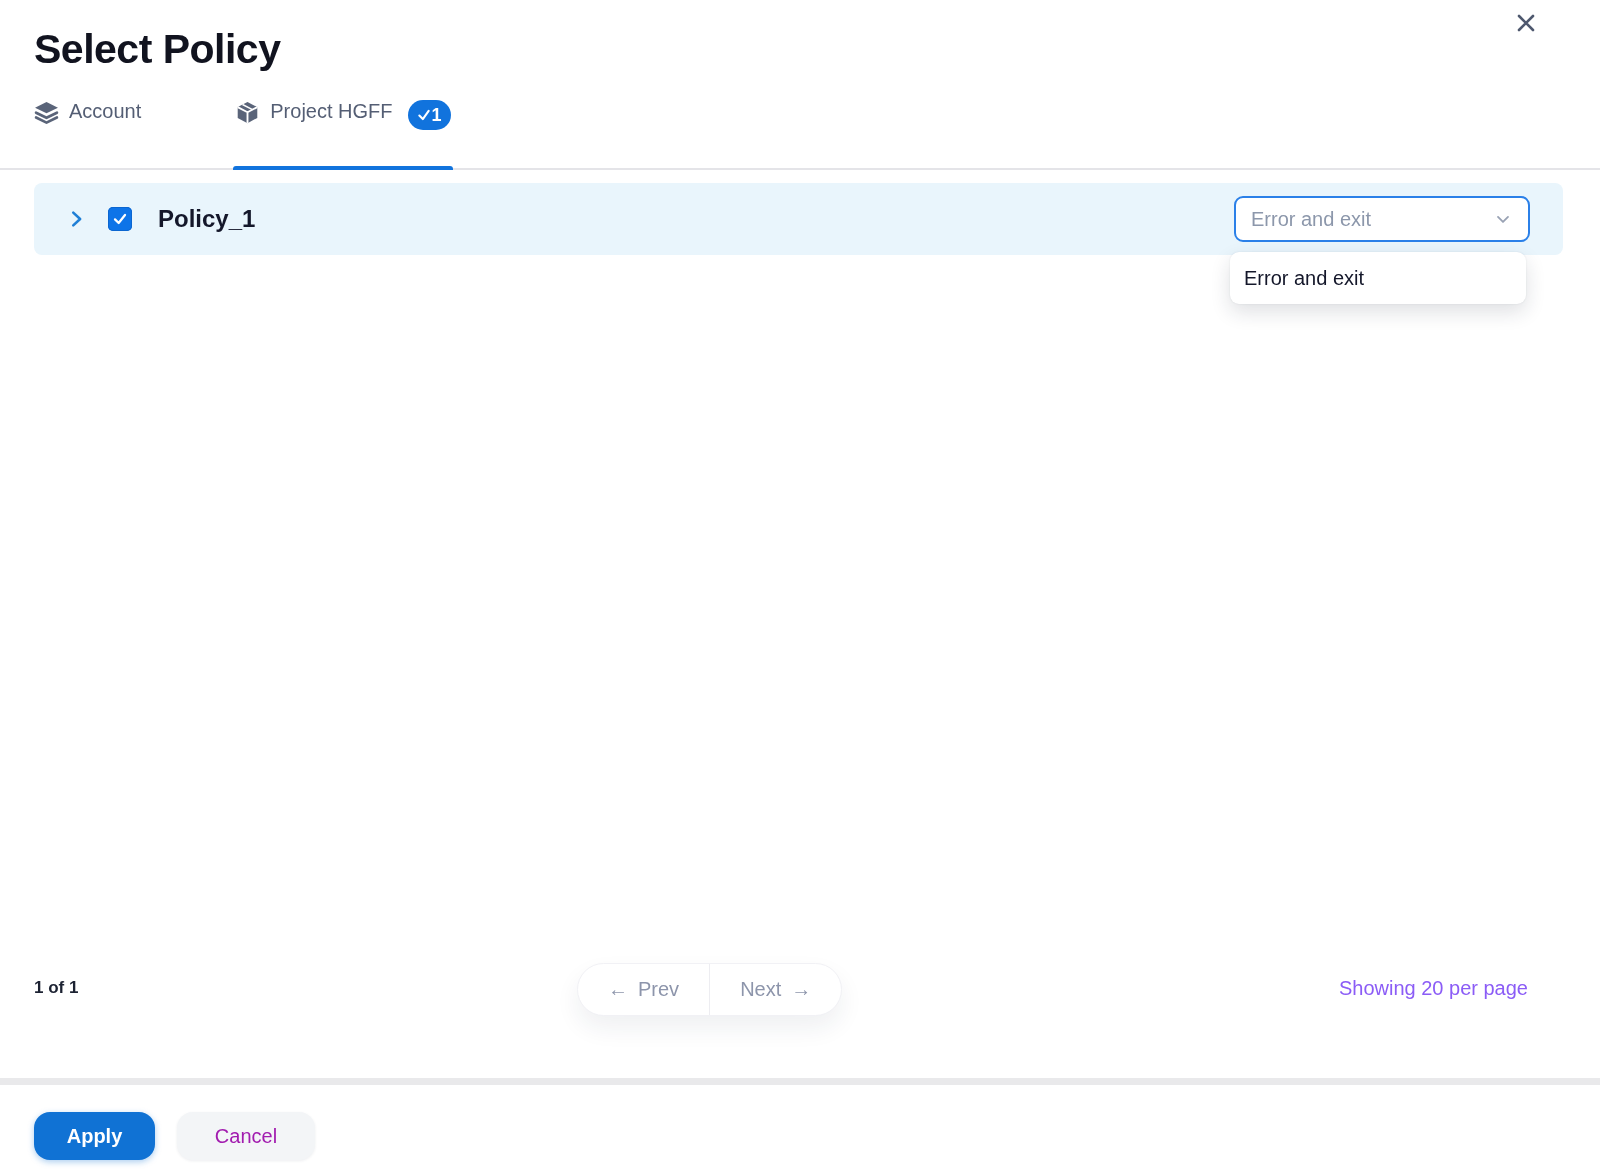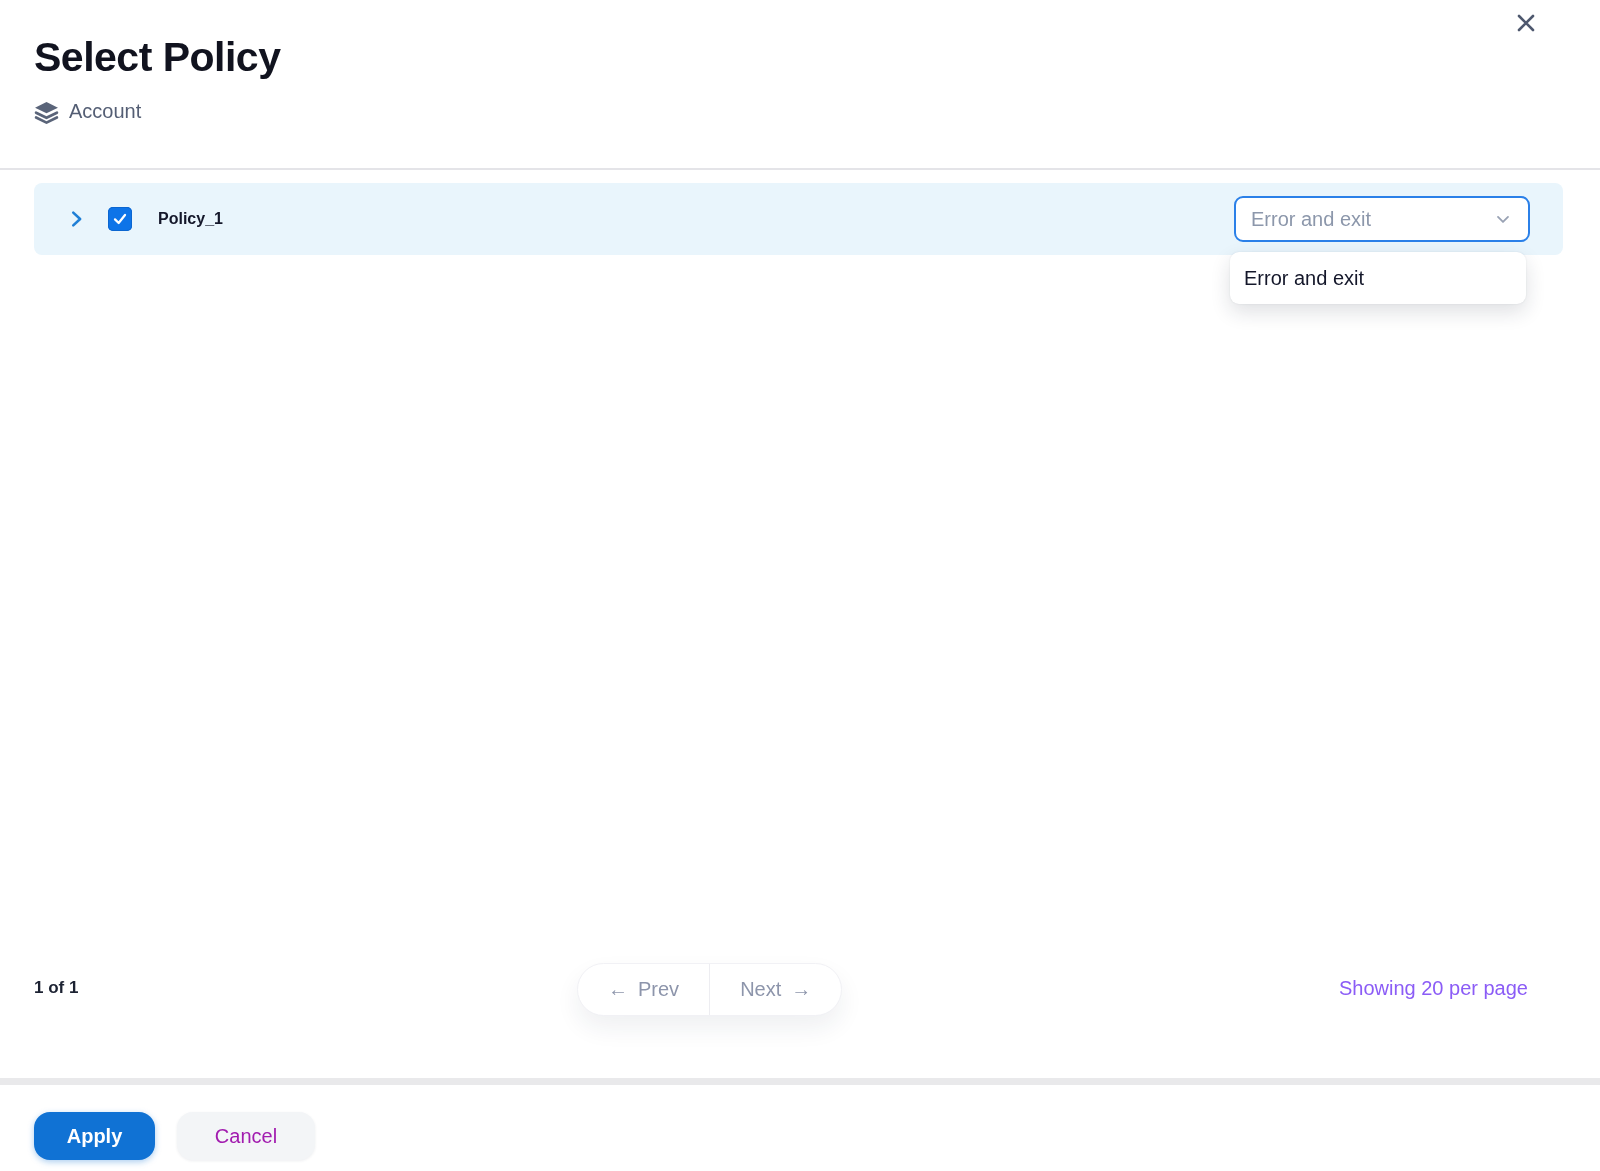--- a/index.html
+++ b/index.html
@@ -7,21 +7,21 @@
   body {
     width:1600px; height:1171px; position:relative; overflow:hidden;
     font-family:"Liberation Sans", sans-serif; color:#14172a;
   }
 
   
   .close-btn { position:absolute; left:1508px; top:5px; width:36px; height:36px;
     background:none; border:none; cursor:pointer; display:flex; align-items:center; justify-content:center; }
 
   
-  .title { position:absolute; left:34px; top:34px; font-size:41px; font-weight:700;
+  .title { position:absolute; left:34px; top:26px; font-size:41px; font-weight:700;
     letter-spacing:-0.5px; color:#11131f; }
 
   
   .tabs { position:absolute; left:0; top:100px; width:1600px; height:70px;
     border-bottom:2px solid #e4e4e8; display:flex; align-items:center;
     padding-left:34px; gap:94px; }
   .tab { position:relative; height:100%; display:flex; align-items:flex-start; gap:10px;
     font-size:20px; color:#545e74; cursor:pointer; }
   .tab .ticon { display:flex; align-items:center; }
   .tab.active::after { content:""; position:absolute; left:-2px; right:-2px; bottom:-2px;
@@ -30,21 +30,21 @@
     background:#1173dd; color:#fff; font-size:18px; font-weight:700;
     display:inline-flex; align-items:center; justify-content:center; gap:1px; }
 
   
   .policy-row { position:absolute; left:34px; top:183px; width:1529px; height:72px;
     background:#e9f5fc; border-radius:8px; display:flex; align-items:center; }
   .expand { margin-left:30px; width:24px; height:24px; display:flex; align-items:center;
     justify-content:center; background:none; border:none; cursor:pointer; }
   .checkbox { margin-left:20px; width:24px; height:24px; background:#0e74e8; border-radius:5px;
     display:flex; align-items:center; justify-content:center; cursor:pointer; box-shadow:inset 0 0 0 1px #0b66d0; }
-  .policy-name { margin-left:26px; font-size:16px; font-weight:700; color:#14172a; }
+  .policy-name { margin-left:26px; font-size:24px; font-weight:700; color:#14172a; }
 
   
   .select { position:absolute; right:33px; top:13px; width:296px; height:46px;
     background:#fff; border:2px solid #2b80e8; border-radius:9px;
     display:flex; align-items:center; padding:0 15px; cursor:pointer; }
   .select-value { flex:1; font-size:20px; color:#8c97ab; }
 
   
   .menu { position:absolute; left:1230px; top:252px; width:296px; background:#fff;
     border-radius:9px; padding:3px 0;
@@ -91,20 +91,36 @@
         <svg width="25" height="25" viewBox="0 0 24 24" fill="none">
           <path d="M12 2 L23 7.4 L12 12.8 L1 7.4 Z" fill="#5a6479"></path>
           <path d="M2 12.2 L12 17.1 L22 12.2" stroke="#5a6479" stroke-width="2.6" stroke-linejoin="round" stroke-linecap="round"></path>
           <path d="M2 16.8 L12 21.7 L22 16.8" stroke="#5a6479" stroke-width="2.6" stroke-linejoin="round" stroke-linecap="round"></path>
         </svg>
       </span>
       <span>Account</span>
     </div>
 
 
+    <div class="tab active">
+      <span class="ticon">
+        <svg width="25" height="25" viewBox="0 0 24 24" fill="none">
+          <path d="M12 1.8 L21.4 6.8 V17.2 L12 22.2 L2.6 17.2 V6.8 Z" fill="#5a6479"></path>
+          <path d="M2.6 6.8 L12 11.8 L21.4 6.8 M12 11.8 V22.2" stroke="#ffffff" stroke-width="1.8" stroke-linejoin="round"></path>
+          <path d="M7.2 4.3 L16.8 9.3" stroke="#ffffff" stroke-width="1.4"></path>
+        </svg>
+      </span>
+      <span>Project HGFF</span>
+      <span class="badge">
+        <svg width="14" height="14" viewBox="0 0 24 24">
+          <path d="M4 13 L10 19 L20 5" stroke="#ffffff" stroke-width="3.6" fill="none" stroke-linecap="round" stroke-linejoin="round"></path>
+        </svg>
+        <span>1</span>
+      </span>
+    </div>
   </div>
 
   <div class="policy-row">
     <button class="expand">
       <svg width="22" height="22" viewBox="0 0 24 24">
         <path d="M9 5 L16.5 12 L9 19" stroke="#1f7fd6" stroke-width="2.8" fill="none" stroke-linecap="round" stroke-linejoin="round"></path>
       </svg>
     </button>
     <span class="checkbox">
       <svg width="16" height="16" viewBox="0 0 24 24">

